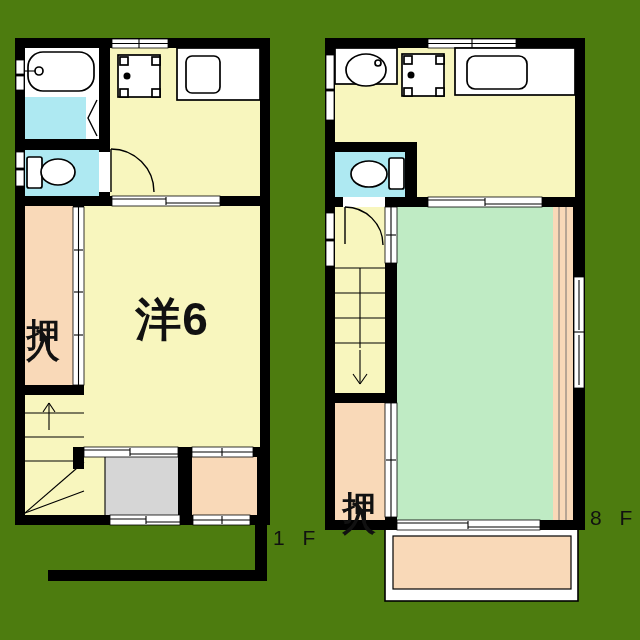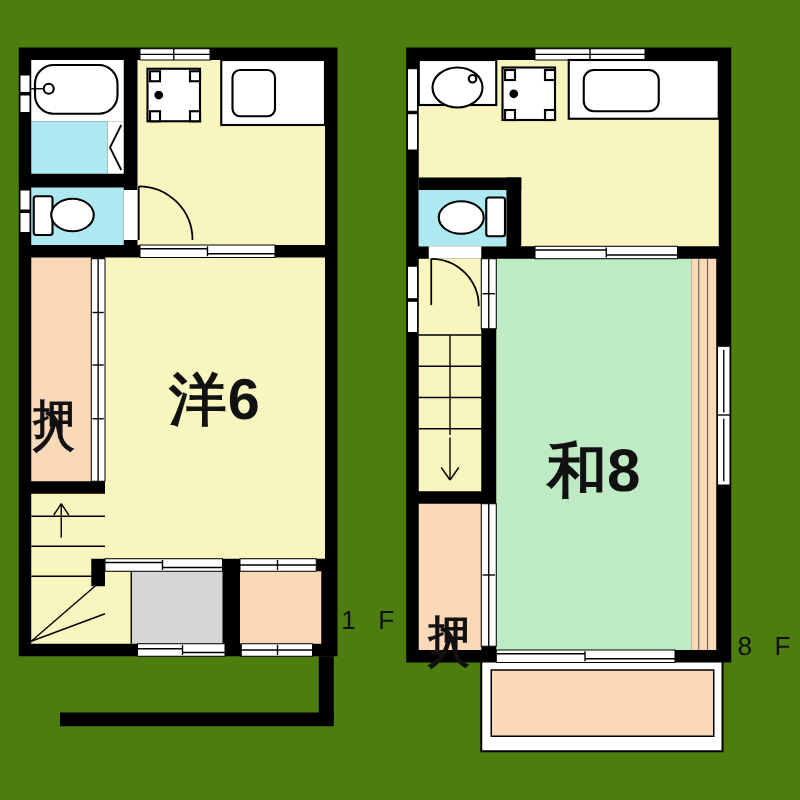--- a/index.html
+++ b/index.html
@@ -257,18 +257,17 @@
     <g>
       <rect class="band" x="397" y="520" width="143" height="10"></rect>
       <line class="ln" x1="397" y1="523" x2="468" y2="523"></line>
       <line class="ln" x1="468" y1="527" x2="540" y2="527"></line>
       <line class="ln" x1="468" y1="521" x2="468" y2="529"></line>
     </g>
   </g>
 </svg>
 
   <div class="lbl lbl-room" style="left:98px;top:296px;width:148px;">洋6</div>
-  <div class="lbl lbl-wa" style="left:396px;top:354px;width:158px;">和8</div>
   <div class="lbl lbl-v" style="left:27px;top:252px;height:96px;">押入</div>
   <div class="lbl lbl-v" style="left:343px;top:421px;height:104px;">押入</div>
-  <div class="lbl lbl-floor" style="left:273px;top:486px;">1 F</div>
+  <div class="lbl lbl-floor" style="left:273px;top:527px;">1 F</div>
   <div class="lbl lbl-floor" style="left:590px;top:507px;">8 F</div>
 </div>
 
 </body></html>

